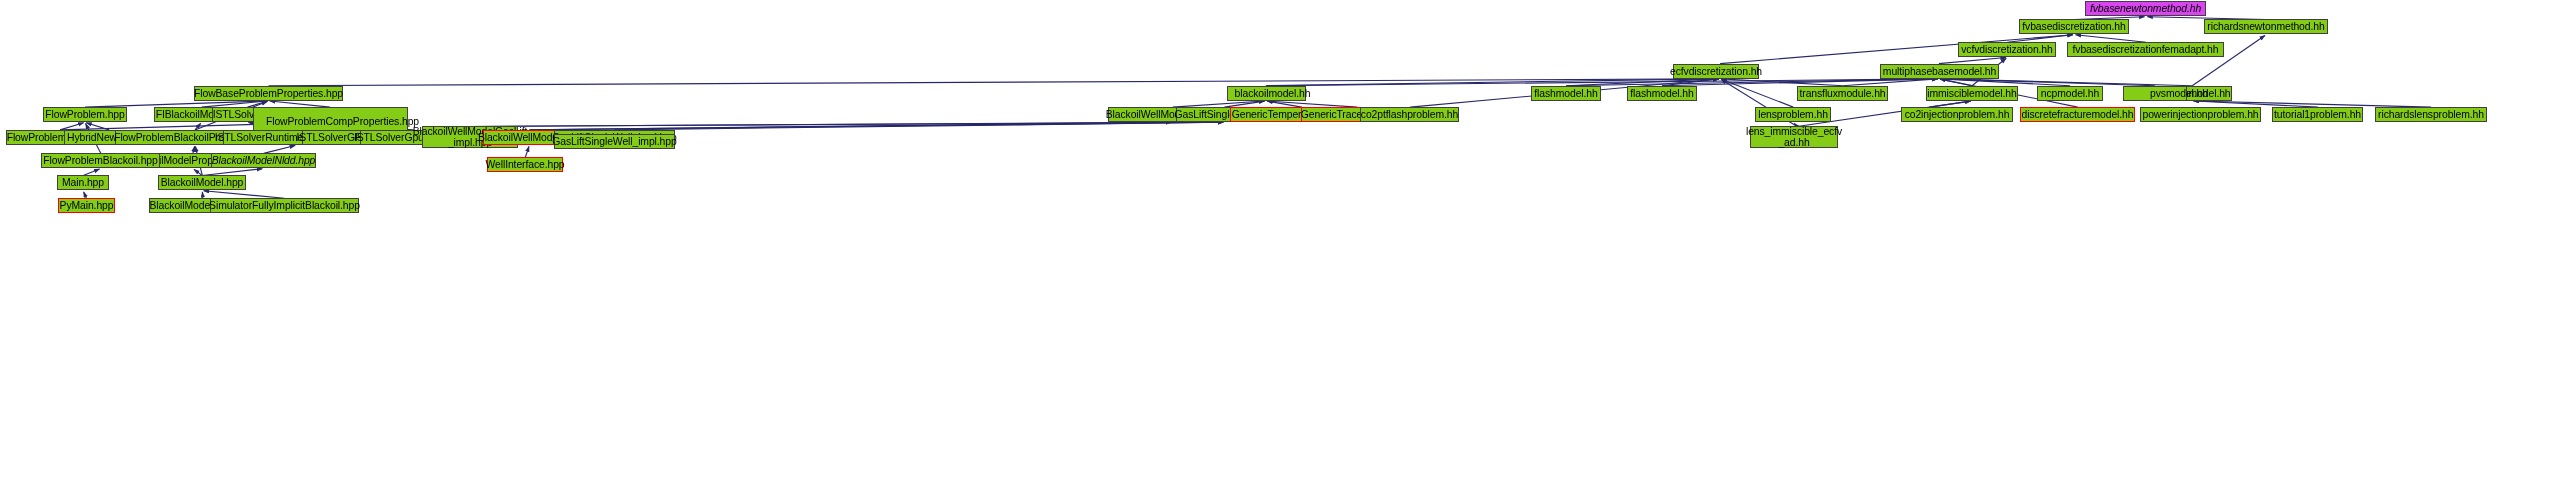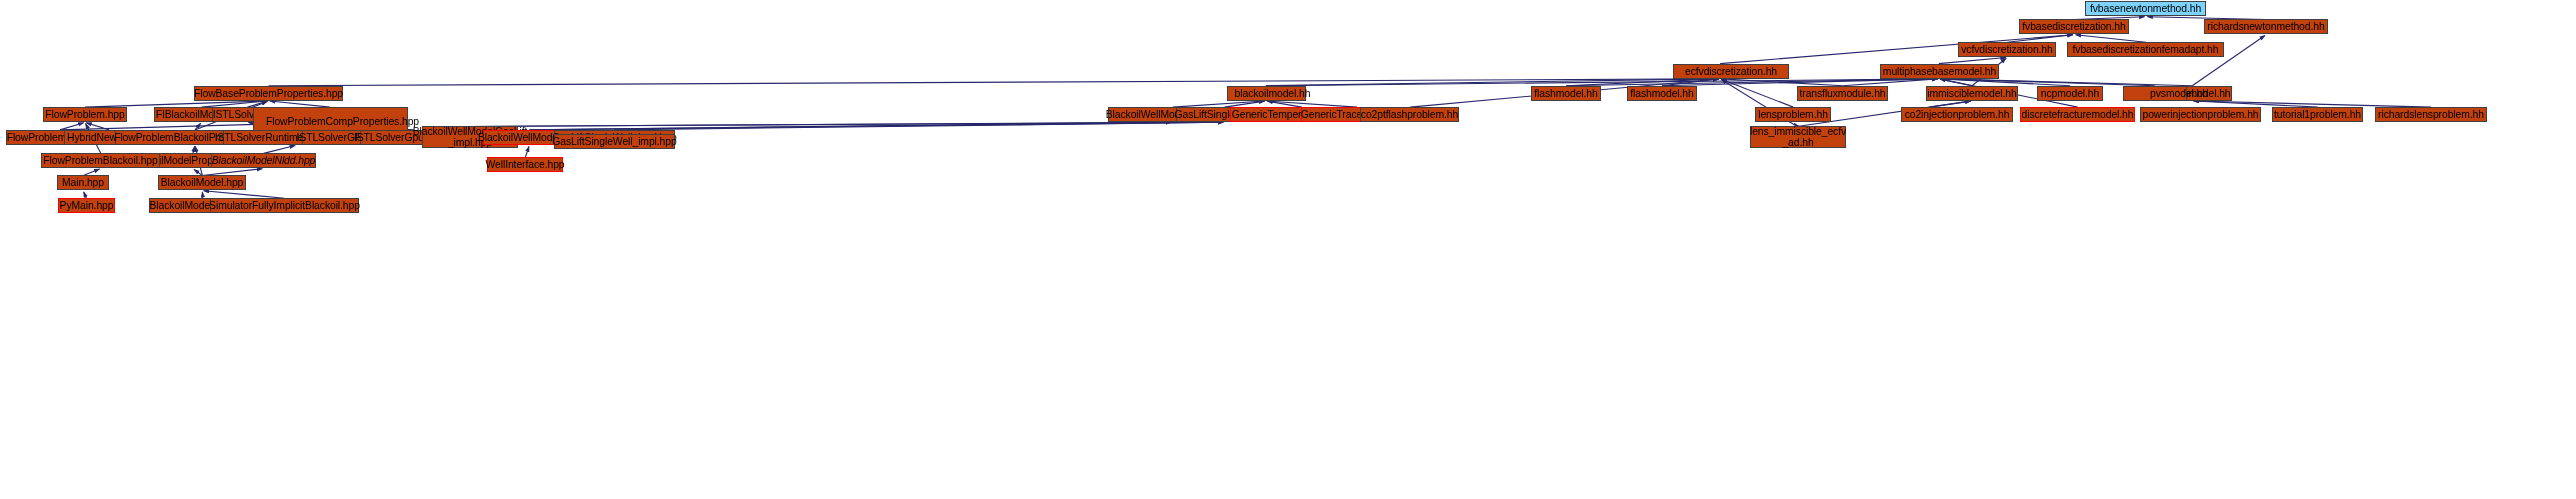--- a/index.html
+++ b/index.html
@@ -12,29 +12,29 @@
     overflow:hidden;
   }
   #edges{position:absolute;left:0;top:0;width:2576px;height:500px;pointer-events:none;}
   .node{
     position:absolute;
     box-sizing:border-box;
     display:flex;
     align-items:center;
     justify-content:center;
     text-align:center;
-    background:#c2410c;
+    background:#84cc16;
     border:0.7px solid #404040;
     color:#000000;
     font-size:10.4px;
     line-height:11px;
     white-space:pre-line;
     letter-spacing:-0.1px;
   }
-  .node.root{ background:#7dd3fc; border-color:#404040; }
+  .node.root{ background:#d946ef; border-color:#404040;font-style:italic; }
   .node.red{ border-color:#ff0000; }
 </style>
 </head>
 <body>
 
 <div id="canvas">
   <svg id="edges" viewBox="0 0 3732 724">
     <defs>
       <marker id="arrow" markerWidth="9" markerHeight="9" refX="8" refY="3.2" orient="auto" markerUnits="userSpaceOnUse">
         <path d="M0,0 L9,3.2 L0,6.4 z" fill="#27286b"></path>
@@ -104,21 +104,21 @@
         <path d="M3358,155 L3177.997559118867,146.09878039598792" marker-end="url(#arrow)"></path>
         <path d="M3522,155 L3177.999323741859,146.0520055308576" marker-end="url(#arrow)"></path>
       </g>
   </svg>
   <div id="node-layer">
       <div class="node root" style="left: 2085px; top: 1.4px; width: 121px; height: 15px;"><span>fvbasenewtonmethod.hh</span></div>
       <div class="node" style="left: 2019px; top: 19.3px; width: 110px; height: 15px;"><span>fvbasediscretization.hh</span></div>
       <div class="node" style="left: 2204px; top: 19.3px; width: 124px; height: 15px;"><span>richardsnewtonmethod.hh</span></div>
       <div class="node" style="left: 1958px; top: 42px; width: 98px; height: 15px;"><span>vcfvdiscretization.hh</span></div>
       <div class="node" style="left: 2067px; top: 42px; width: 157px; height: 15px;"><span>fvbasediscretizationfemadapt.hh</span></div>
-      <div class="node" style="left: 1673px; top: 64px; width: 116px; height: 15px;"><span>ecfvdiscretization.hh</span></div>
+      <div class="node" style="left: 1673px; top: 64px; width: 86px; height: 15px;"><span>ecfvdiscretization.hh</span></div>
       <div class="node" style="left: 1880px; top: 64px; width: 119px; height: 15px;"><span>multiphasebasemodel.hh</span></div>
       <div class="node" style="left: 1227px; top: 86px; width: 79px; height: 15px; padding-left: 12px;"><span>blackoilmodel.hh</span></div>
       <div class="node" style="left: 2151px; top: 86px; width: 81px; height: 15px;"><span>richardsmodel.hh</span></div>
       <div class="node" style="left: 194px; top: 86px; width: 149px; height: 15px;"><span>FlowBaseProblemProperties.hpp</span></div>
       <div class="node" style="left: 1531px; top: 86px; width: 70px; height: 15px;"><span>flashmodel.hh</span></div>
       <div class="node" style="left: 1627px; top: 86px; width: 70px; height: 15px;"><span>flashmodel.hh</span></div>
       <div class="node" style="left: 1797px; top: 86px; width: 91px; height: 15px; text-align: right;"><span>transfluxmodule.hh</span></div>
       <div class="node" style="left: 1926px; top: 86px; width: 92px; height: 15px;"><span>immisciblemodel.hh</span></div>
       <div class="node" style="left: 2037px; top: 86px; width: 66px; height: 15px;"><span>ncpmodel.hh</span></div>
       <div class="node" style="left: 2123px; top: 86px; width: 64px; height: 15px; padding-left: 48px;"><span>pvsmodel.hh</span></div>
@@ -140,21 +140,21 @@
       <div class="node" style="left: 5.5px; top: 130px; width: 109px; height: 15px;"><span>FlowProblemComp.hpp</span></div>
       <div class="node" style="left: 64px; top: 130px; width: 90px; height: 15px;"><span>HybridNewton.hpp</span></div>
       <div class="node" style="left: 115px; top: 130px; width: 159px; height: 15px;"><span>FlowProblemBlackoilProperties.hpp</span></div>
       <div class="node" style="left: 223px; top: 130px; width: 147px; height: 15px;"><span>ISTLSolverRuntimeOptionProxy.hpp</span></div>
       <div class="node" style="left: 302px; top: 130px; width: 103px; height: 15px;"><span>ISTLSolverGPUISTL.hpp</span></div>
       <div class="node" style="left: 360px; top: 130px; width: 107px; height: 15px;"><span>ISTLSolverGpuBridge.hpp</span></div>
       <div class="node" style="left: 422px; top: 126px; width: 96px; height: 22px;"><span>BlackoilWellModelGasLift
 _impl.hpp</span></div>
       <div class="node red" style="left: 483px; top: 130px; width: 92px; height: 15px;"><span>BlackoilWellModel.hpp</span></div>
       <div class="node" style="left: 554px; top: 130px; width: 121px; height: 15px;"><span>GasLiftSingleWell_impl.hpp</span></div>
-      <div class="node" style="left: 1750px; top: 126px; width: 96px; height: 22px;"><span>lens_immiscible_ecfv
+      <div class="node" style="left: 1750px; top: 126px; width: 88px; height: 22px;"><span>lens_immiscible_ecfv
 _ad.hh</span></div>
       <div class="node" style="left: 128px; top: 153px; width: 130px; height: 15px;"><span>BlackoilModelProperties.hpp</span></div>
       <div class="node" style="left: 211px; top: 153px; width: 105px; height: 15px; font-style: italic;"><span>BlackoilModelNldd.hpp</span></div>
       <div class="node" style="left: 41px; top: 153px; width: 119px; height: 15px;"><span>FlowProblemBlackoil.hpp</span></div>
       <div class="node" style="left: 158px; top: 175px; width: 88px; height: 15px;"><span>BlackoilModel.hpp</span></div>
       <div class="node" style="left: 57px; top: 175px; width: 52px; height: 15px;"><span>Main.hpp</span></div>
       <div class="node red" style="left: 58px; top: 198px; width: 57px; height: 15px;"><span>PyMain.hpp</span></div>
       <div class="node" style="left: 149px; top: 198px; width: 108px; height: 15px;"><span>BlackoilModel_impl.hpp</span></div>
       <div class="node" style="left: 210px; top: 198px; width: 149px; height: 15px;"><span>SimulatorFullyImplicitBlackoil.hpp</span></div>
       <div class="node red" style="left: 487px; top: 157px; width: 76px; height: 15px;"><span>WellInterface.hpp</span></div>

